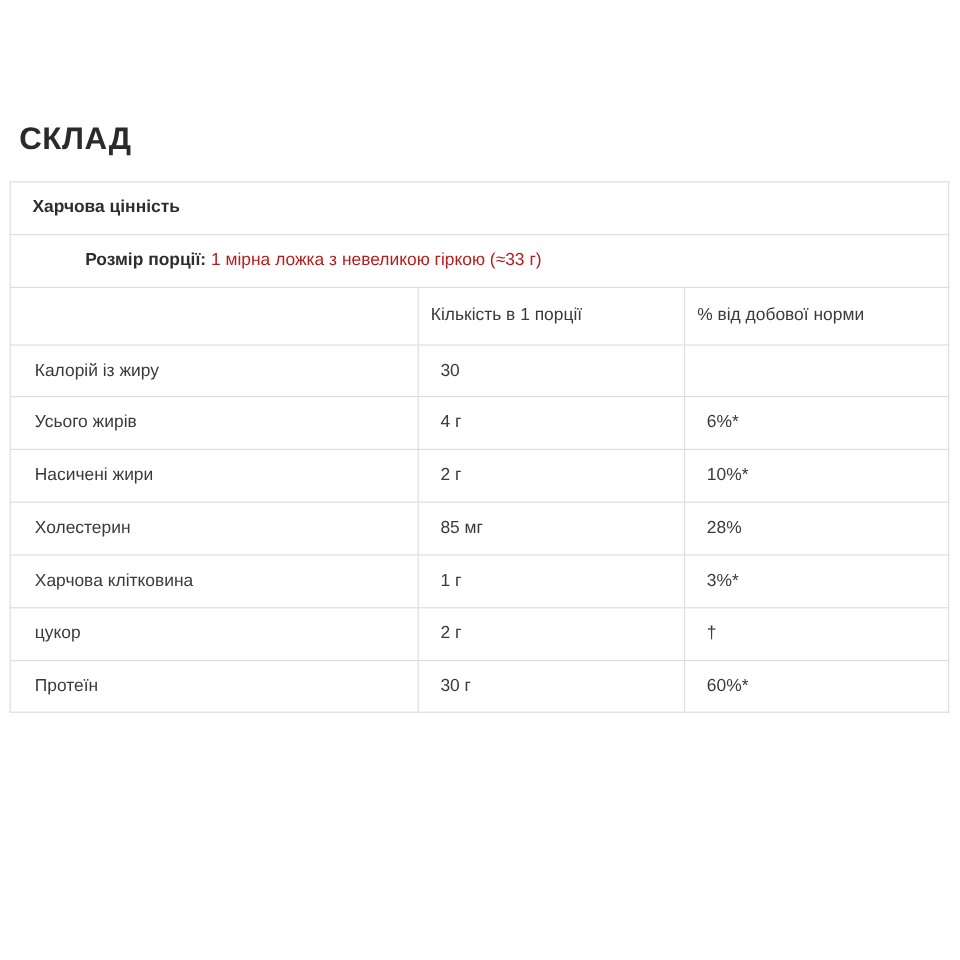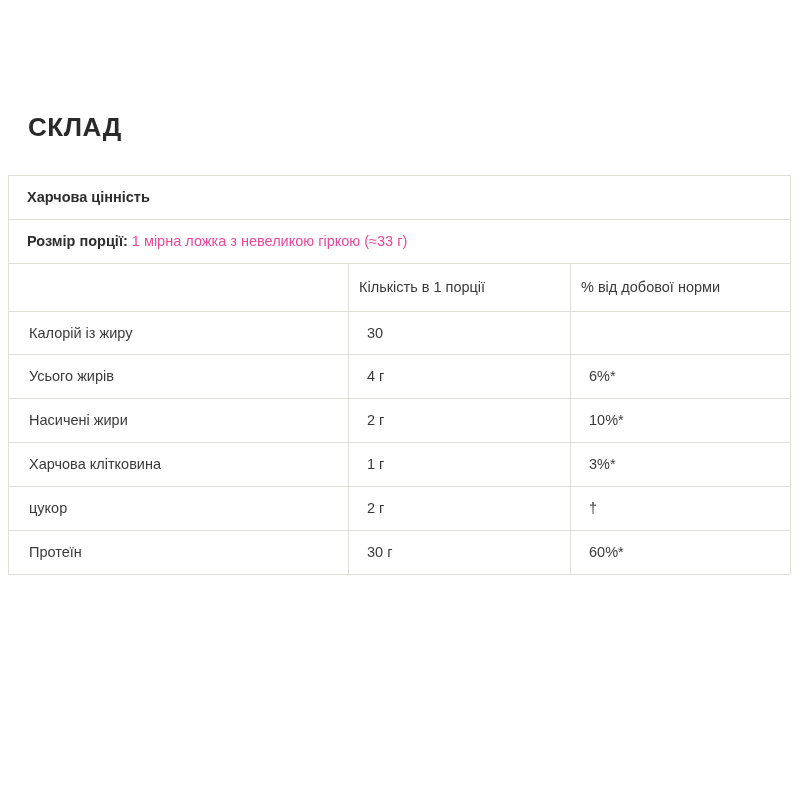--- a/index.html
+++ b/index.html
@@ -19,21 +19,21 @@
     width: 800px;
     height: 800px;
     box-sizing: border-box;
     padding: 0 8px;
   }
   .title {
     font-size: 26px;
     font-weight: bold;
     color: #2a2a2a;
     letter-spacing: 0.5px;
-    margin: 16px;
+    margin: 4px;
     padding: 96px 0 16px 4px;
   }
   table.nutrition {
     width: 708px;
     border-collapse: collapse;
     table-layout: fixed;
     font-size: 14.5px;
     color: #3a3a3a;
   }
   table.nutrition td {
@@ -48,24 +48,25 @@
   .hdr-row td {
     background: #ffffff;
   }
   .strong {
     font-weight: bold;
     color: #2e2e2e;
   }
   .label-inline {
     font-weight: bold;
     color: #2e2e2e;
+    margin-left: 44px;
   }
   .value-inline {
     font-weight: normal;
-    color: #ec4899;
+    color: #b91c1c;
   }
   .col-head {
     text-align: left;
     padding: 14px 10px;
     color: #3a3a3a;
   }
   .nutrient-name {
     padding-left: 20px;
   }
   .amount-cell,
@@ -143,20 +144,31 @@
           </td>
         <td>
             <div class="cell amount-cell">2 г</div>
           </td>
         <td>
             <div class="cell dv-cell">10%*</div>
           </td>
       </tr>
       <tr>
         <td>
+            <div class="cell nutrient-name">Холестерин</div>
+          </td>
+        <td>
+            <div class="cell amount-cell">85 мг</div>
+          </td>
+        <td>
+            <div class="cell dv-cell">28%</div>
+          </td>
+      </tr>
+      <tr>
+        <td>
             <div class="cell nutrient-name">Харчова клітковина</div>
           </td>
         <td>
             <div class="cell amount-cell">1 г</div>
           </td>
         <td>
             <div class="cell dv-cell">3%*</div>
           </td>
       </tr>
       <tr>

